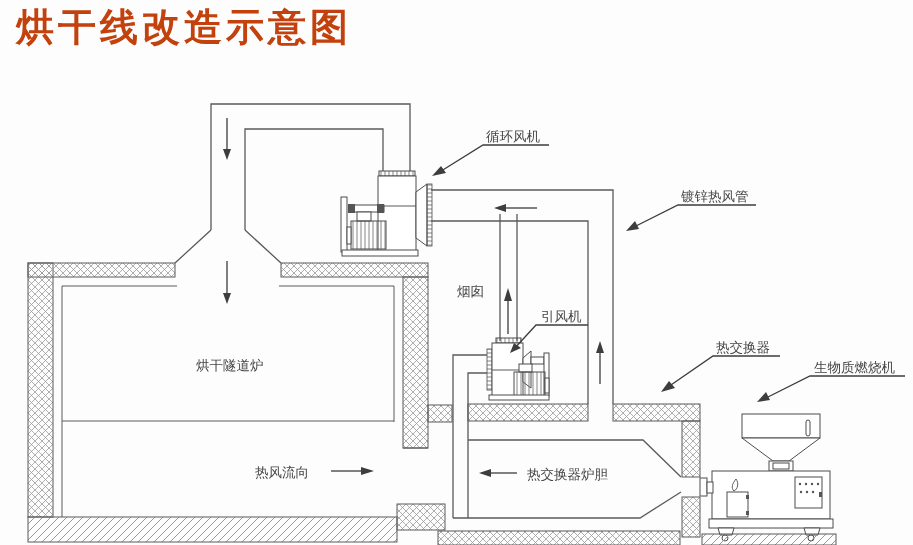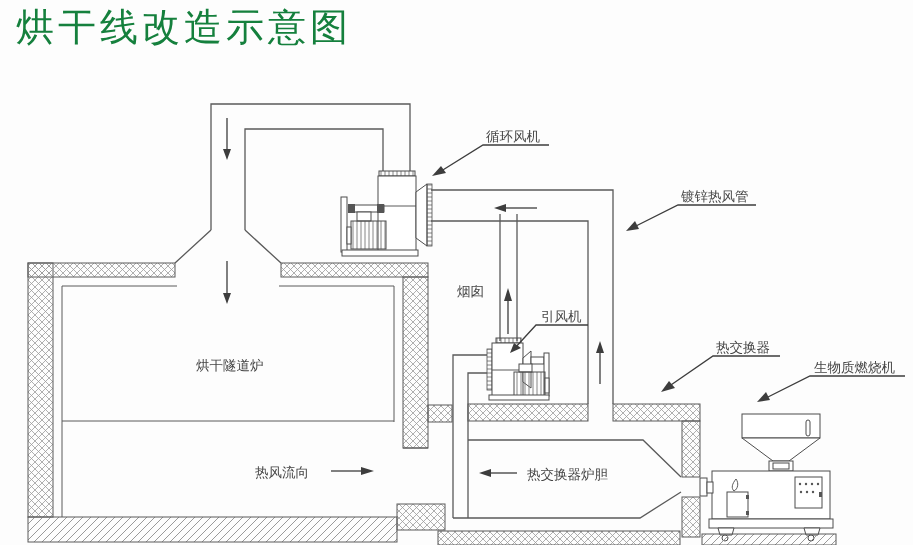--- a/index.html
+++ b/index.html
@@ -1,19 +1,19 @@
 <!DOCTYPE html>
 <html><head>
 <meta charset="utf-8">
 <style>
   html,body{margin:0;padding:0;background:#ffffff;}
   #stage{position:relative;width:913px;height:545px;background:#fdfdfd;overflow:hidden;
          font-family:"Liberation Sans","DejaVu Sans",sans-serif;}
-  #title{position:absolute;left:16px;top:2px;font-size:38px;font-weight:normal;
-         color:#15803d;letter-spacing:4px;white-space:nowrap;}
+  #title{position:absolute;left:16px;top:2px;font-size:38px;font-weight:bold;
+         color:#c2410c;letter-spacing:4px;white-space:nowrap;}
   svg{position:absolute;left:0;top:0;}
   text{font-family:"Liberation Sans","DejaVu Sans",sans-serif;fill:#454545;font-size:13.5px;}
   .ln{stroke:#5a5a5a;stroke-width:1.3;fill:none;}
   .th{stroke:#5a5a5a;stroke-width:1;fill:none;}
   .wall{fill:url(#xh);stroke:#5a5a5a;stroke-width:1;}
   .slab{fill:url(#dh);stroke:#5a5a5a;stroke-width:1;}
   .mech{fill:#ffffff;stroke:#4d4d4d;stroke-width:1;}
   .fins{fill:url(#tk);stroke:#4d4d4d;stroke-width:1;}
   .finsv{fill:url(#tv);stroke:#4d4d4d;stroke-width:0.8;}
   .arr{stroke:#3d3d3d;stroke-width:1.3;fill:none;}

